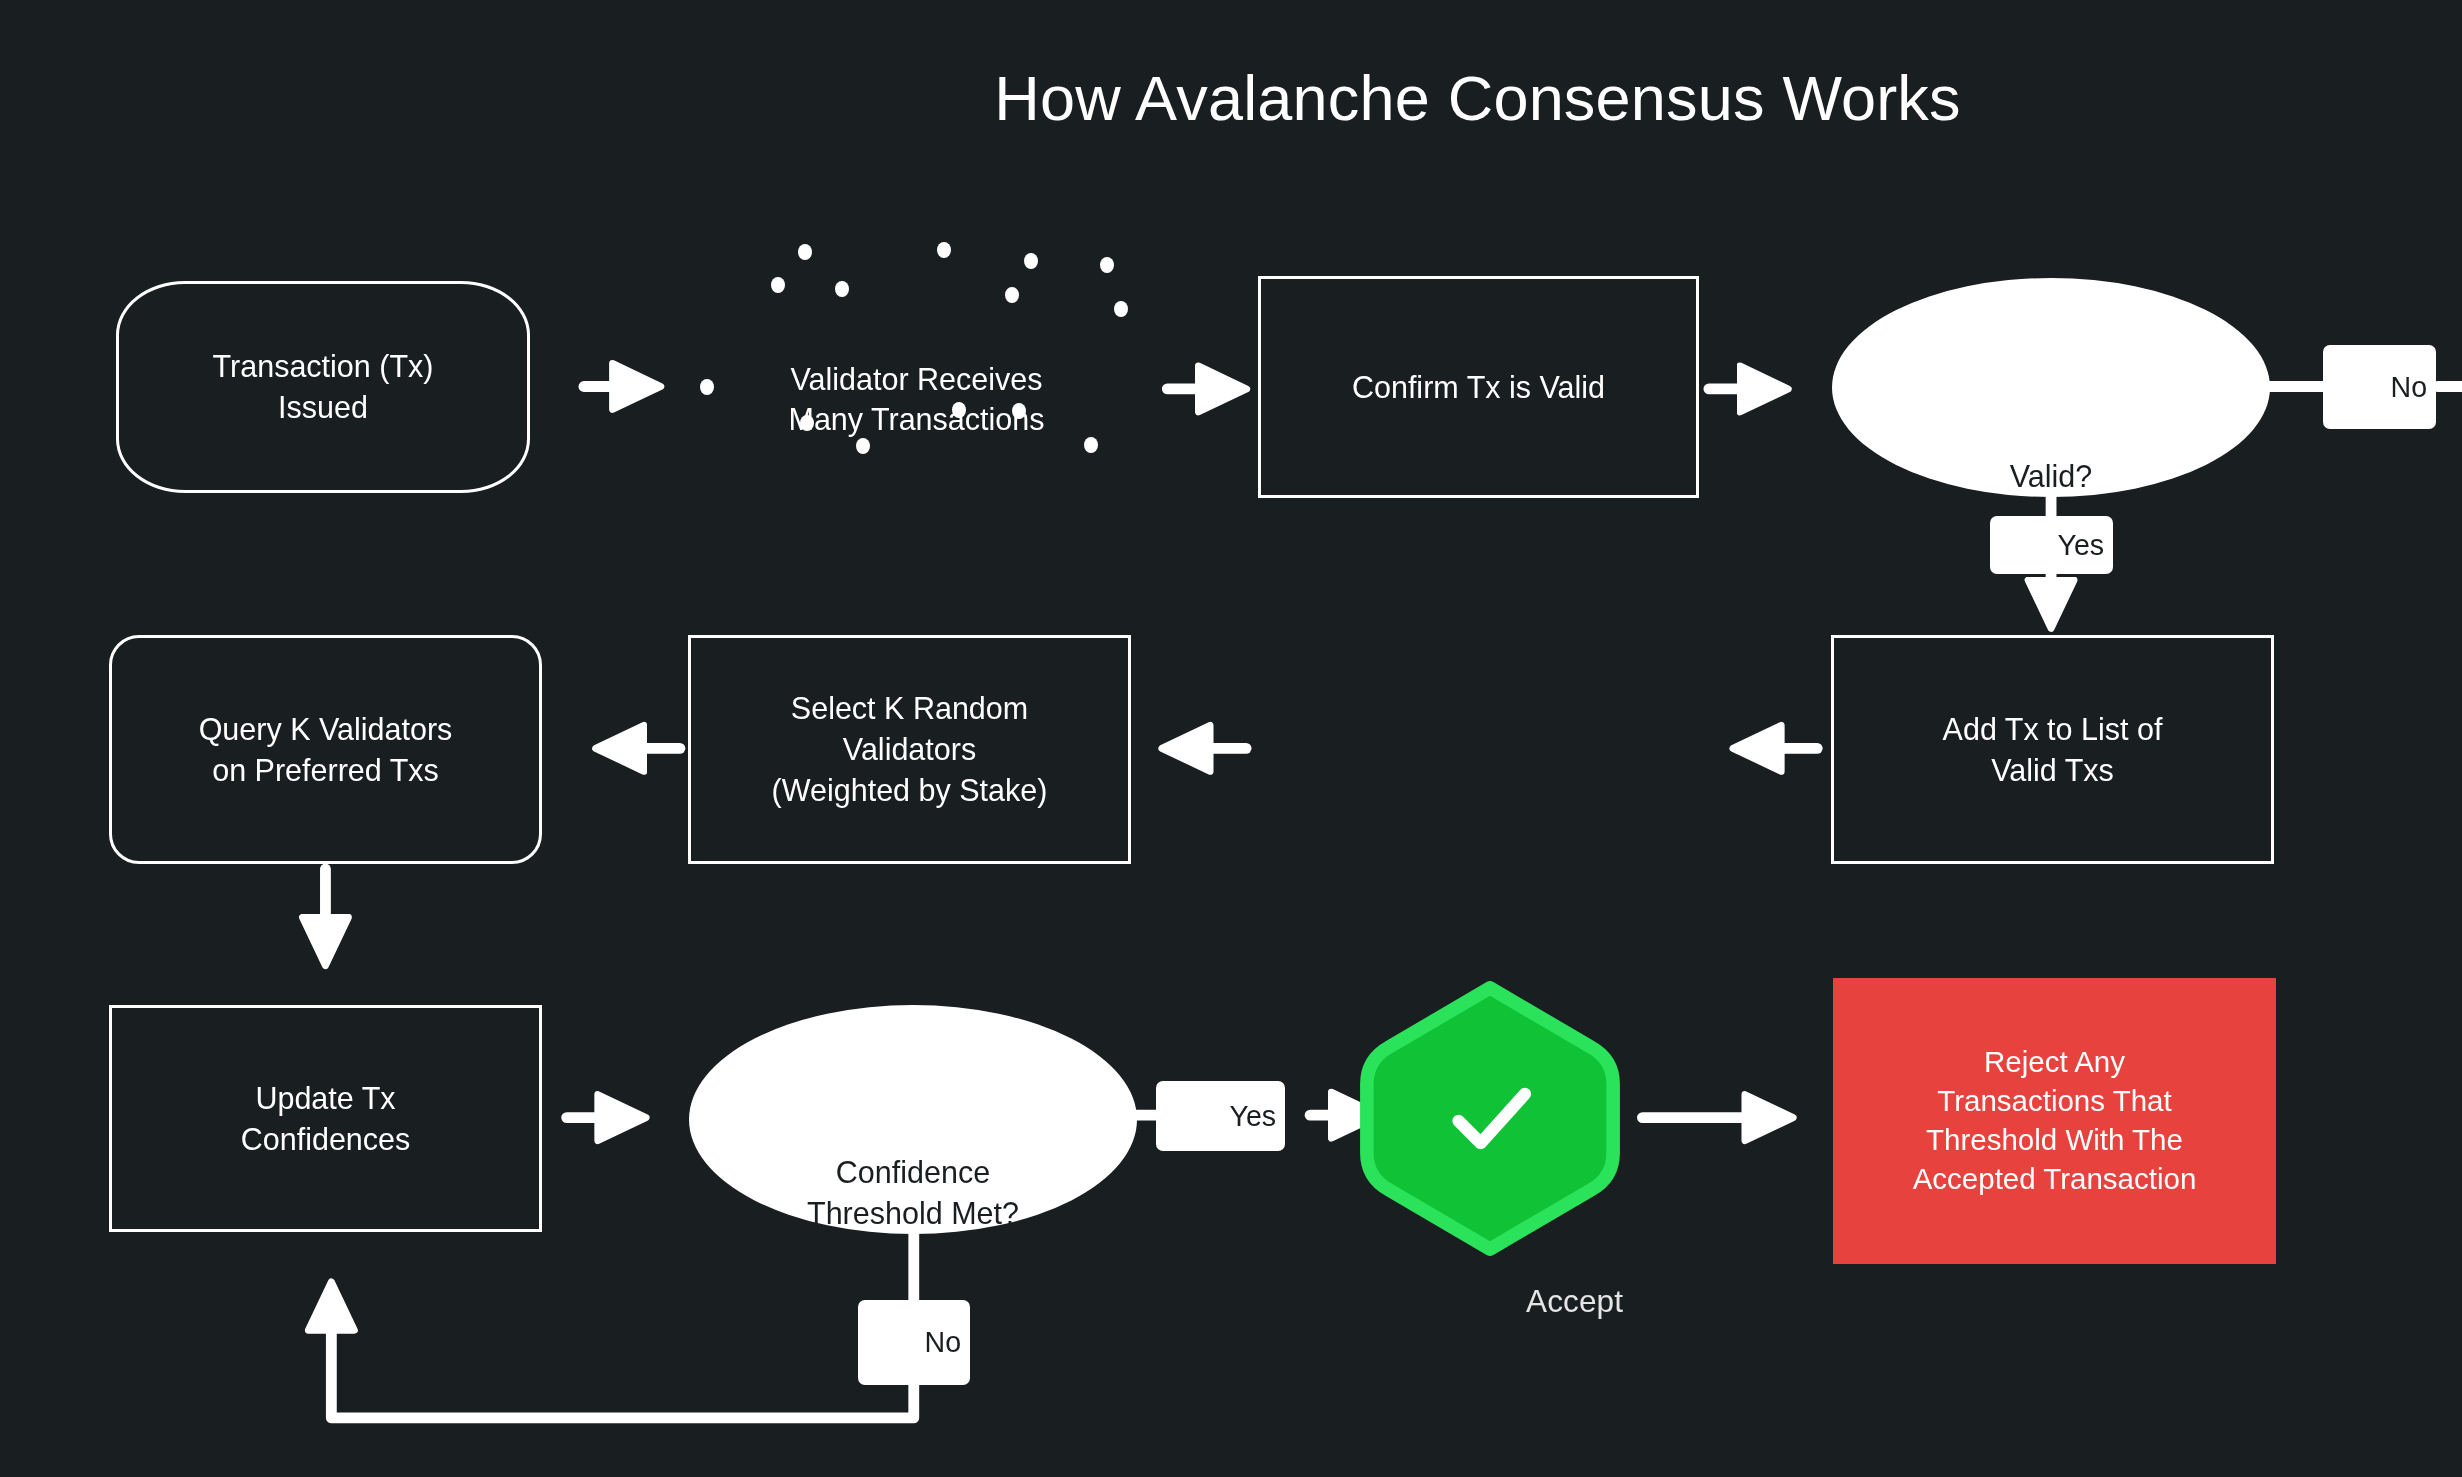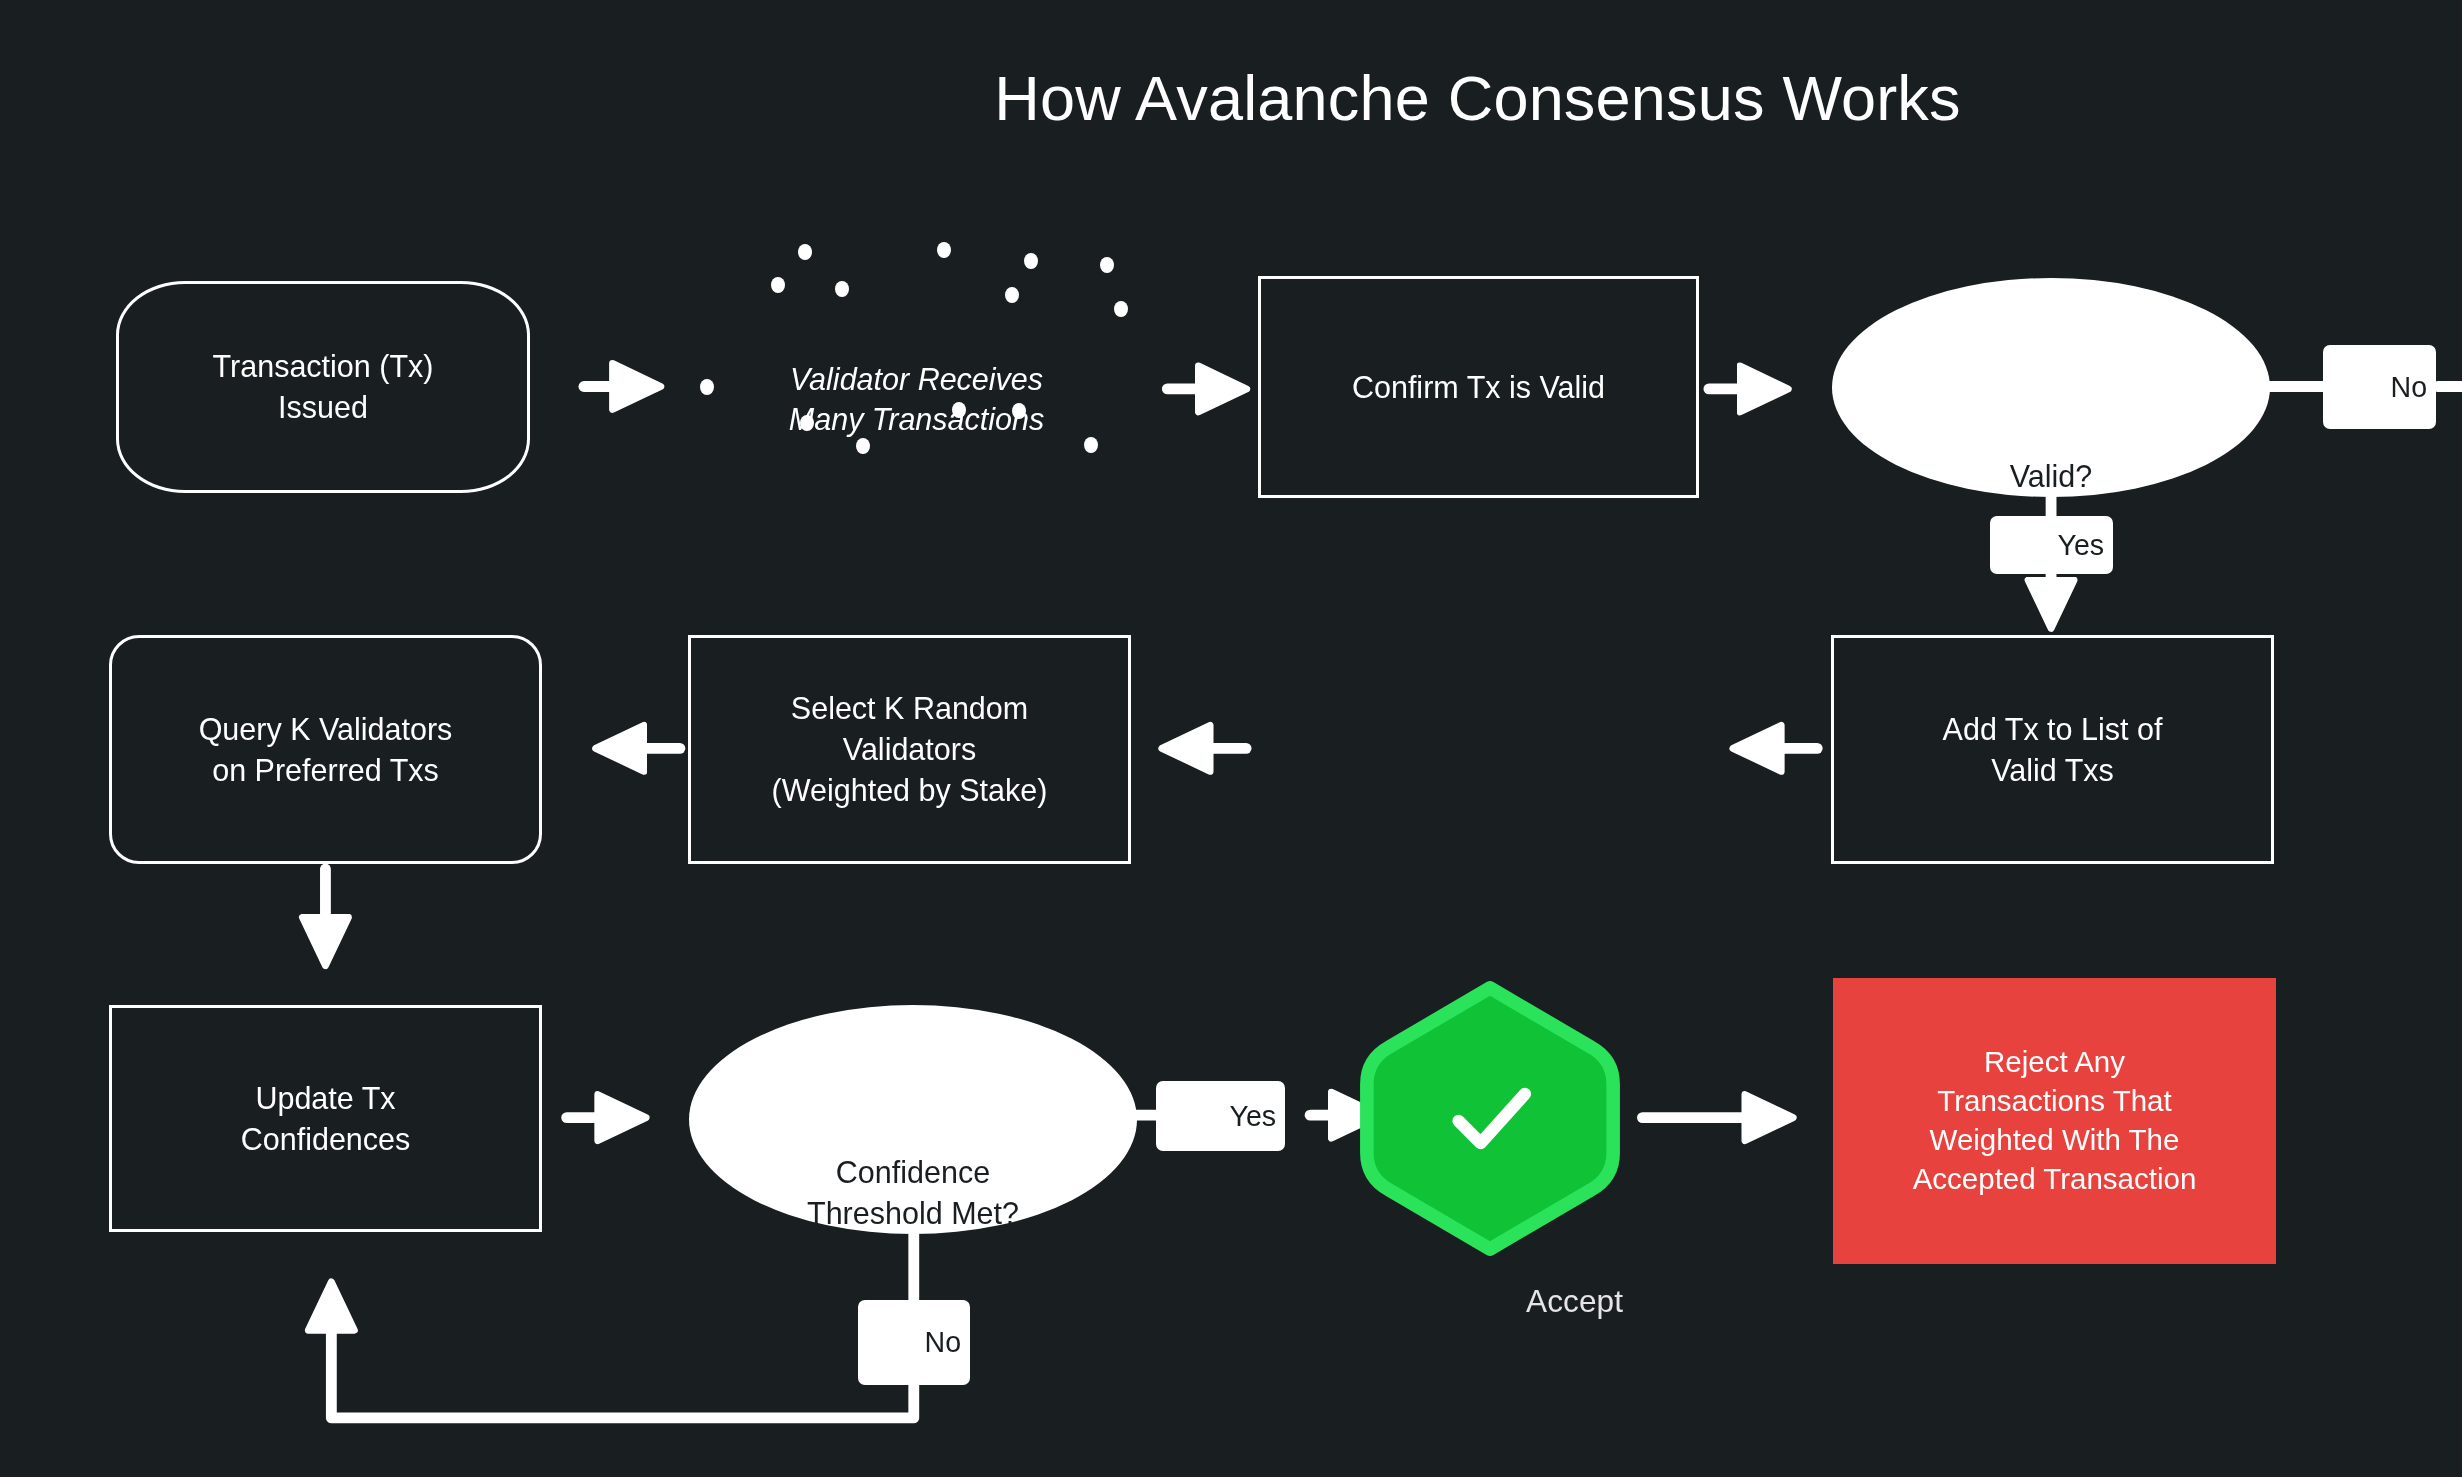--- a/index.html
+++ b/index.html
@@ -192,21 +192,21 @@
     </g>
   </svg>
 
   <div class="node start-node" style="left:116px; top:281px; width:414px; height:212px;">
     <div>
       <div>Transaction (Tx)</div>
       <div>Issued</div>
     </div>
   </div>
 
-  <div class="dotfield" style="left:680px; top:227px; width:473px; height:345px;font-style:italic;">
+  <div class="dotfield" style="left:680px; top:227px; width:473px; height:345px;">
     <div class="dotlabel">
       <div>Validator Receives</div>
       <div>Many Transactions</div>
     </div>
   <div class="dot" style="left: 118px; top: 16.7px; width: 13.8px; height: 16px;"></div>
       <div class="dot" style="left: 257px; top: 15.3px; width: 13.8px; height: 16px;"></div>
       <div class="dot" style="left: 344px; top: 26px; width: 13.8px; height: 16px;"></div>
       <div class="dot" style="left: 420px; top: 29.5px; width: 13.8px; height: 16px;"></div>
       <div class="dot" style="left: 91px; top: 50px; width: 13.8px; height: 16px;"></div>
       <div class="dot" style="left: 155px; top: 54px; width: 13.8px; height: 16px;"></div>
@@ -297,19 +297,19 @@
     <svg width="123" height="123" viewBox="0 0 100 100" style="position:relative;">
       <path d="M 24 52 L 42 70 L 78 30" stroke="#FFFFFF" stroke-width="10" stroke-linecap="round" stroke-linejoin="round" fill="none"></path>
     </svg>
   </div>
   <div class="caption" style="left:1357px; top:1283px; width:266px;">Accept</div>
 
   <div class="node box-red-fill" style="left:1833px; top:978px; width:443px; height:286px;">
     <div>
       <div>Reject Any</div>
       <div>Transactions That</div>
-      <div>Weighted With The</div>
+      <div>Threshold With The</div>
       <div>Accepted Transaction</div>
     </div>
   </div>
 
 </div>
 
 
 </body></html>

